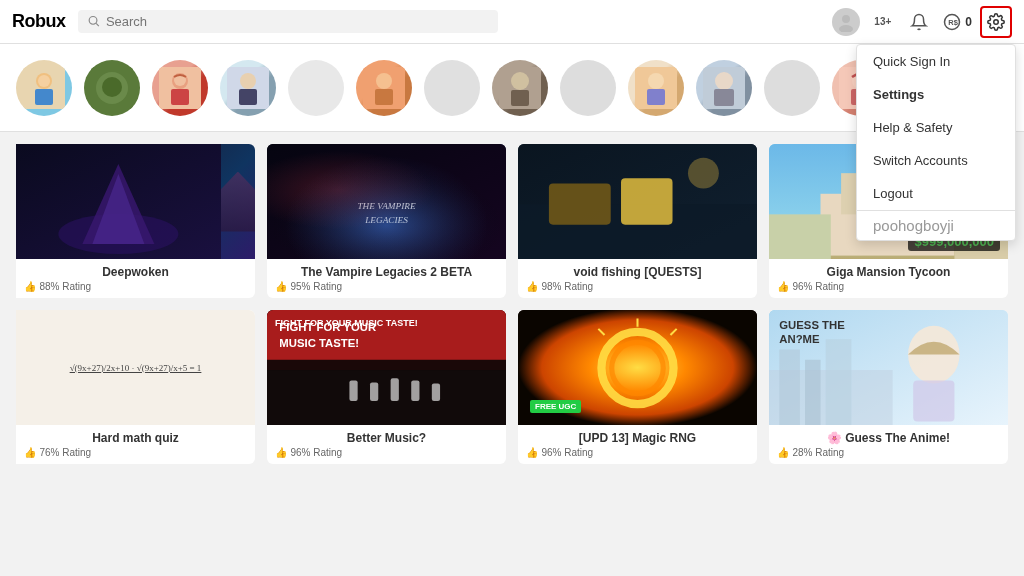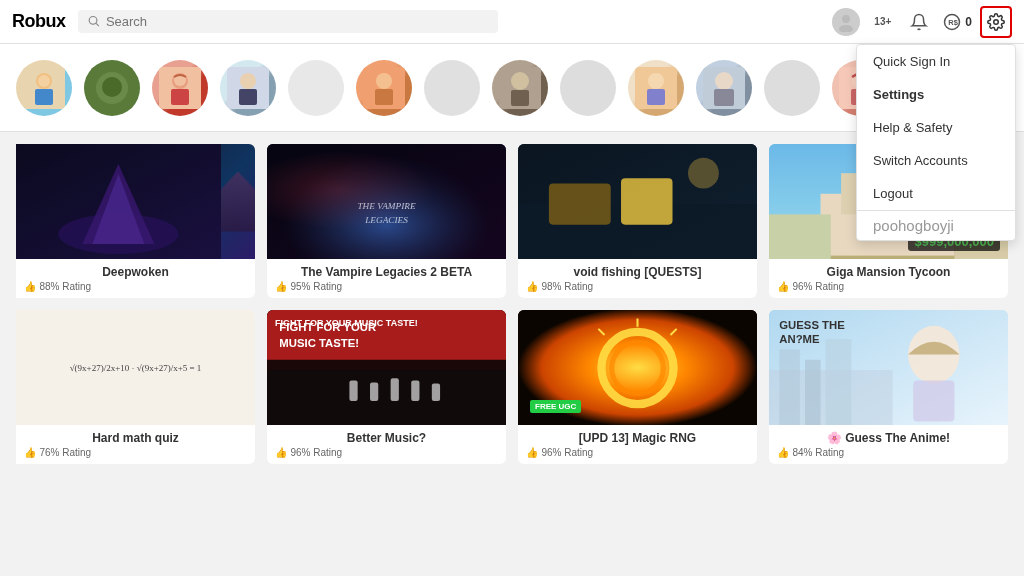--- a/index.html
+++ b/index.html
@@ -243,20 +243,21 @@
     .thumb-math {
       background: linear-gradient(135deg, #f5f0e8 0%, #ece8e0 100%);
       display: flex;
       align-items: center;
       justify-content: center;
       font-size: 9px;
       color: #444;
       font-family: 'Times New Roman', serif;
       padding: 8px;
       text-align: center;
+      text-decoration: underline;
     }
     .thumb-music {
       background: linear-gradient(135deg, #1a0a0a 0%, #2a0a0a 30%, #cc3333 60%, #660000 100%);
       position: relative;
     }
     .thumb-music::before {
       content: 'FIGHT FOR YOUR MUSIC TASTE!';
       position: absolute;
       top: 8px;
       left: 8px;
@@ -660,19 +661,19 @@
           <rect x="35" y="50" width="15" height="65" fill="#a8c0d0" opacity="0.6"></rect>
           <rect x="55" y="30" width="25" height="85" fill="#b8d0e0" opacity="0.6"></rect>
           <text x="10" y="20" fill="#333" font-size="11" font-weight="700" font-family="Arial">GUESS THE</text>
           <text x="10" y="34" fill="#333" font-size="11" font-weight="700" font-family="Arial">AN?ME</text>
         </svg>
       </div>
       <div class="game-info">
         <div class="game-title">🌸 Guess The Anime!</div>
         <div class="game-rating">
           <span class="rating-thumb">👍</span>
-          <span>84% Rating</span>
+          <span>28% Rating</span>
         </div>
       </div>
     </div>
 
   </div>
 </div>
 
 </body></html>

